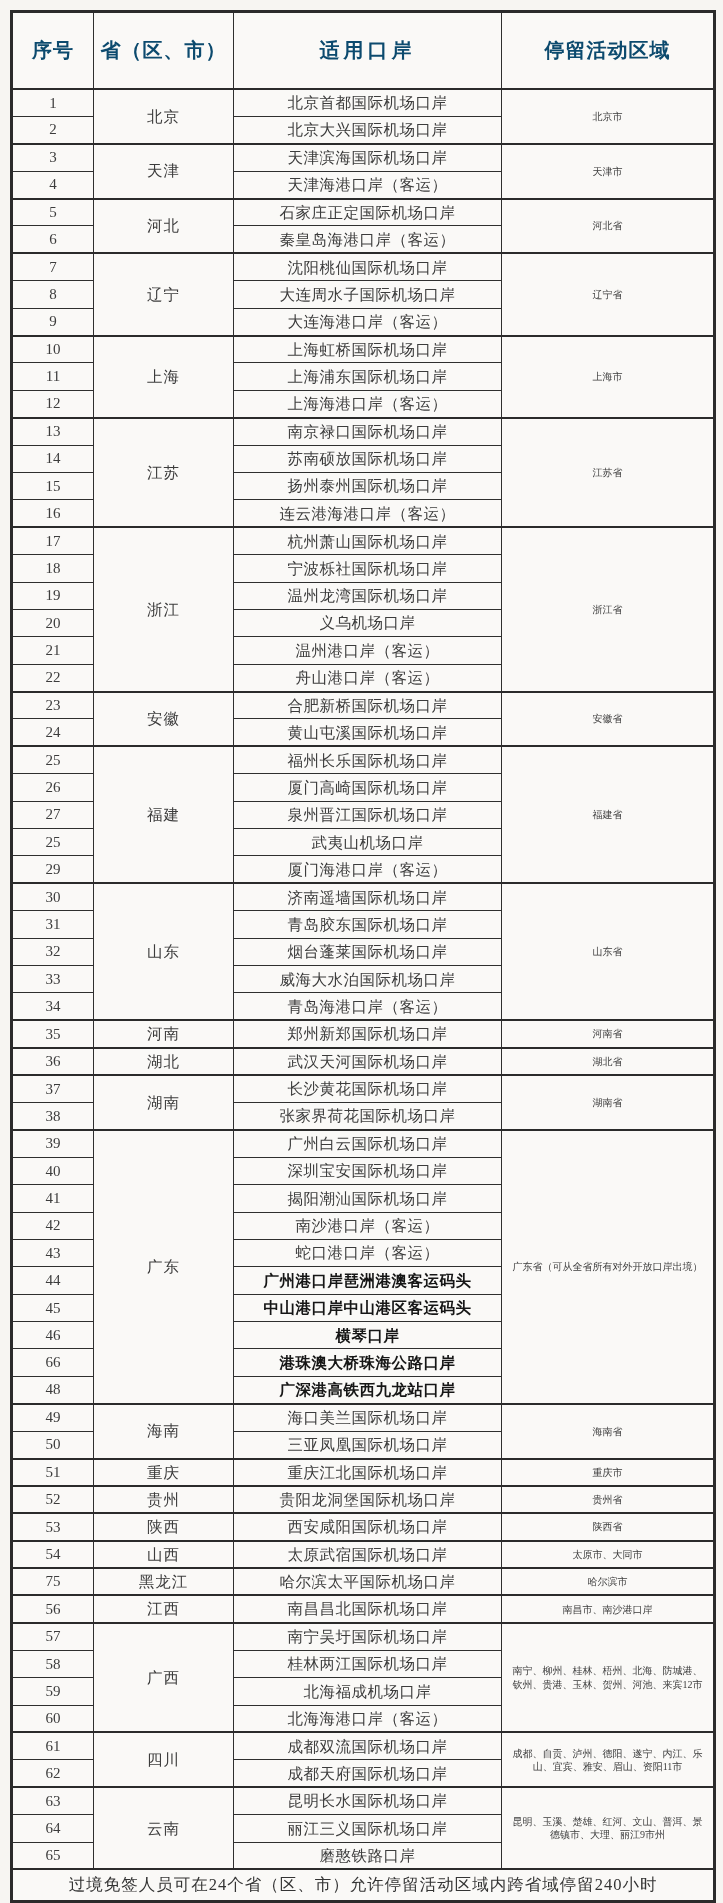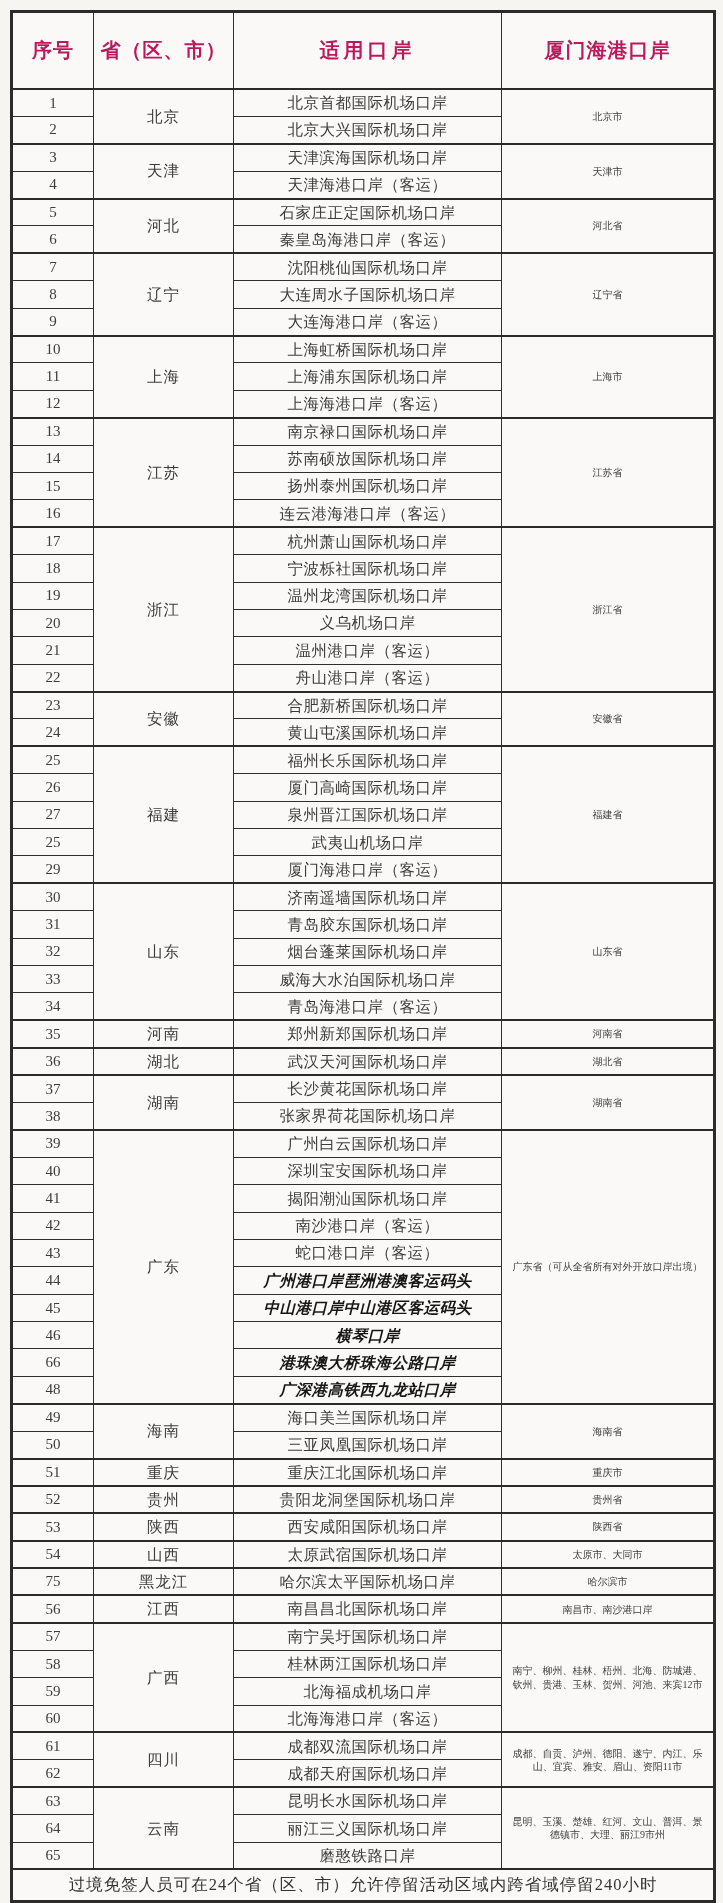--- a/index.html
+++ b/index.html
@@ -26,30 +26,30 @@
     text-align:center;
     vertical-align:middle;
     padding:0 4px;
     overflow:hidden;
   }
   table{border:3px solid #2b2b2b;}
   th{
     height:75px;
     font-size:20px;
     font-weight:bold;
-    color:#be185d;
+    color:#0c4a6e;
     letter-spacing:1px;
   }
   th.th-port{letter-spacing:4px;}
   tr.data-row{height:27.4px;}
   td{font-size:15px;line-height:1.25;}
   td.col-no{font-size:15px;}
   td.col-prov{font-size:15.5px;letter-spacing:1px;}
   td.col-port{font-size:15.5px;letter-spacing:0.5px;}
-  td.col-port.bold{font-weight:bold;color:#161616;font-style:italic;}
+  td.col-port.bold{font-weight:bold;color:#161616;}
   td.col-area{font-size:10px;line-height:1.32;padding:1px 6px;}
   tr.group-start td{border-top:2px solid #2b2b2b;}
   td.footer-cell{
     height:30px;
     border-top:2.5px solid #2b2b2b;
     font-size:16.5px;
     letter-spacing:1px;
     color:#343434;
   }
 </style>
@@ -62,21 +62,21 @@
       <col class="c-no">
         <col class="c-prov">
         <col class="c-port">
         <col class="c-area">
     </colgroup>
     <thead>
       <tr>
         <th>序号</th>
         <th>省（区、市）</th>
         <th class="th-port">适用口岸</th>
-        <th>厦门海港口岸</th>
+        <th>停留活动区域</th>
       </tr>
     </thead>
     <tbody>
         <tr class="data-row group-start">
           <td class="col-no">1</td>
           <td class="col-prov" rowspan="2">北京</td>
           <td class="col-port">北京首都国际机场口岸</td>
           <td class="col-area" rowspan="2">北京市</td>
         </tr>
         <tr class="data-row">

